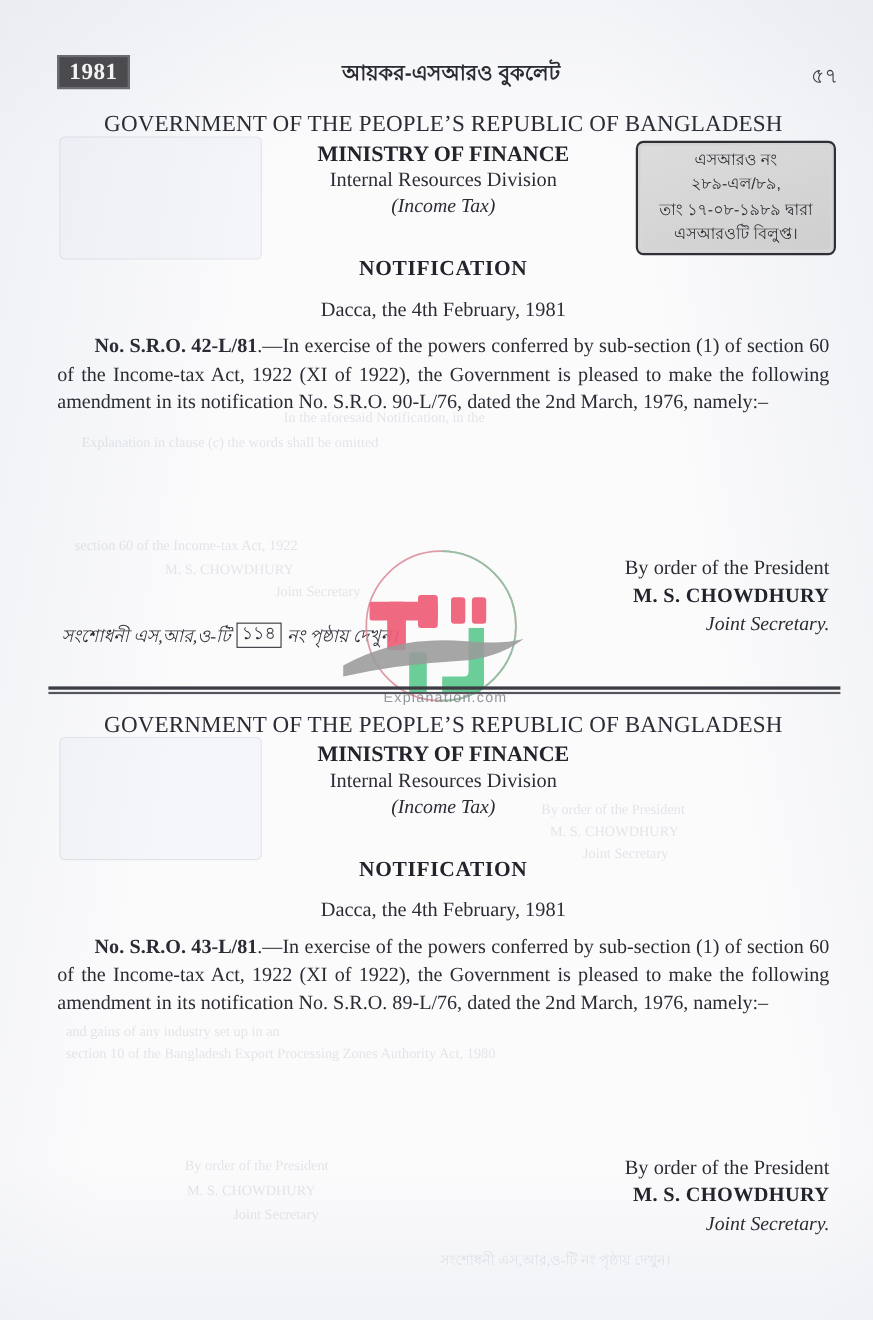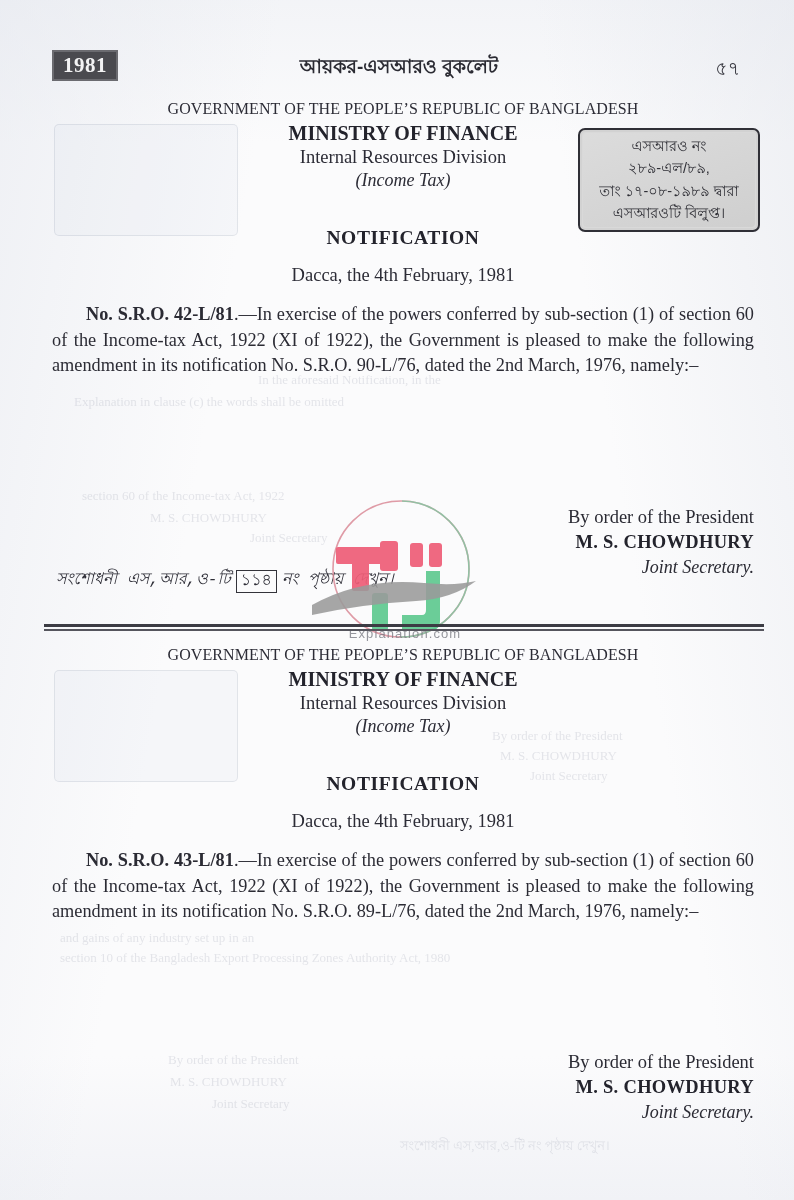--- a/index.html
+++ b/index.html
@@ -26,21 +26,21 @@
       linear-gradient(260deg, rgba(226,229,236,0.5) 0%, rgba(252,252,253,0) 26%),
       linear-gradient(180deg, rgba(236,238,243,0.55) 0%, rgba(252,252,253,0) 12%, rgba(252,252,253,0) 88%, rgba(234,236,242,0.6) 100%);
     pointer-events: none;
   }
 
   
   .header-row {
     position: absolute;
     top: 50px;
     left: 52px;
-    right: 48px;
+    right: 26px;
     height: 34px;
   }
   .year-badge {
     position: absolute;
     left: 0;
     top: 0;
     background: #4a4a4f;
     color: #f3f3f4;
     font-family: "Liberation Serif", serif;
     font-weight: bold;
@@ -84,21 +84,21 @@
     font-family: "Liberation Serif", serif;
     white-space: nowrap;
     pointer-events: none;
   }
 
   
   .notif { position: absolute; left: 52px; right: 40px; }
 
   .org-line {
     text-align: center;
-    font-size: 16px;
+    font-size: 21px;
     letter-spacing: 0.1px;
     color: #2c2c36;
     white-space: nowrap;
   }
   .ministry {
     text-align: center;
     font-size: 20px;
     font-weight: bold;
     margin-top: 4px;
     color: #23232c;
@@ -182,23 +182,23 @@
     white-space: nowrap;
     line-height: 1.45;
   }
 
   
   .amend-note {
     position: absolute;
     left: 56px;
     top: 566px;
     display: flex;
-    align-items: flex-end;
+    align-items: flex-start;
     gap: 5px;
-    font-family: Liberation Mono, monospace;
+    font-family: Liberation Serif, serif;
     font-style: italic;
     font-size: 16px;
     color: #2f2f38;
     white-space: nowrap;
   }
   .amend-note .boxed {
     border: 1.5px solid #33333a;
     padding: 0px 4px 1px 4px;
     font-style: normal;
     font-size: 16px;
@@ -248,21 +248,21 @@
   <div class="header-row">
     <div class="year-badge">1981</div>
     <div class="header-center">আয়কর-এসআরও বুকলেট</div>
     <div class="header-page-no">৫৭</div>
   </div>
 
   <div class="ghost-box" style="left:54px; top:124px; width:182px; height:110px;"></div>
   <div class="ghost-box" style="left:54px; top:670px; width:182px; height:110px;"></div>
   <div class="ghost-text" style="left:258px; top:372px;">In the aforesaid Notification, in the</div>
   <div class="ghost-text" style="left:74px; top:394px;">Explanation in clause (c) the words shall be omitted</div>
-  <div class="ghost-text" style="left:82px; top:488px;font-family:Liberation Serif, serif;">section 60 of the Income-tax Act, 1922</div>
+  <div class="ghost-text" style="left:68px; top:488px;font-family:Liberation Serif, serif;">section 60 of the Income-tax Act, 1922</div>
   <div class="ghost-text" style="left:150px; top:510px;">M. S. CHOWDHURY</div>
   <div class="ghost-text" style="left:250px; top:530px;">Joint Secretary</div>
   <div class="ghost-text" style="left:492px; top:728px;">By order of the President</div>
   <div class="ghost-text" style="left:500px; top:748px;">M. S. CHOWDHURY</div>
   <div class="ghost-text" style="left:530px; top:768px;">Joint Secretary</div>
   <div class="ghost-text" style="left:60px; top:930px;">and gains of any industry set up in an</div>
   <div class="ghost-text" style="left:60px; top:950px;">section 10 of the Bangladesh Export Processing Zones Authority Act, 1980</div>
   <div class="ghost-text" style="left:168px; top:1052px;">By order of the President</div>
   <div class="ghost-text" style="left:170px; top:1074px;">M. S. CHOWDHURY</div>
   <div class="ghost-text" style="left:212px; top:1096px;">Joint Secretary</div>

